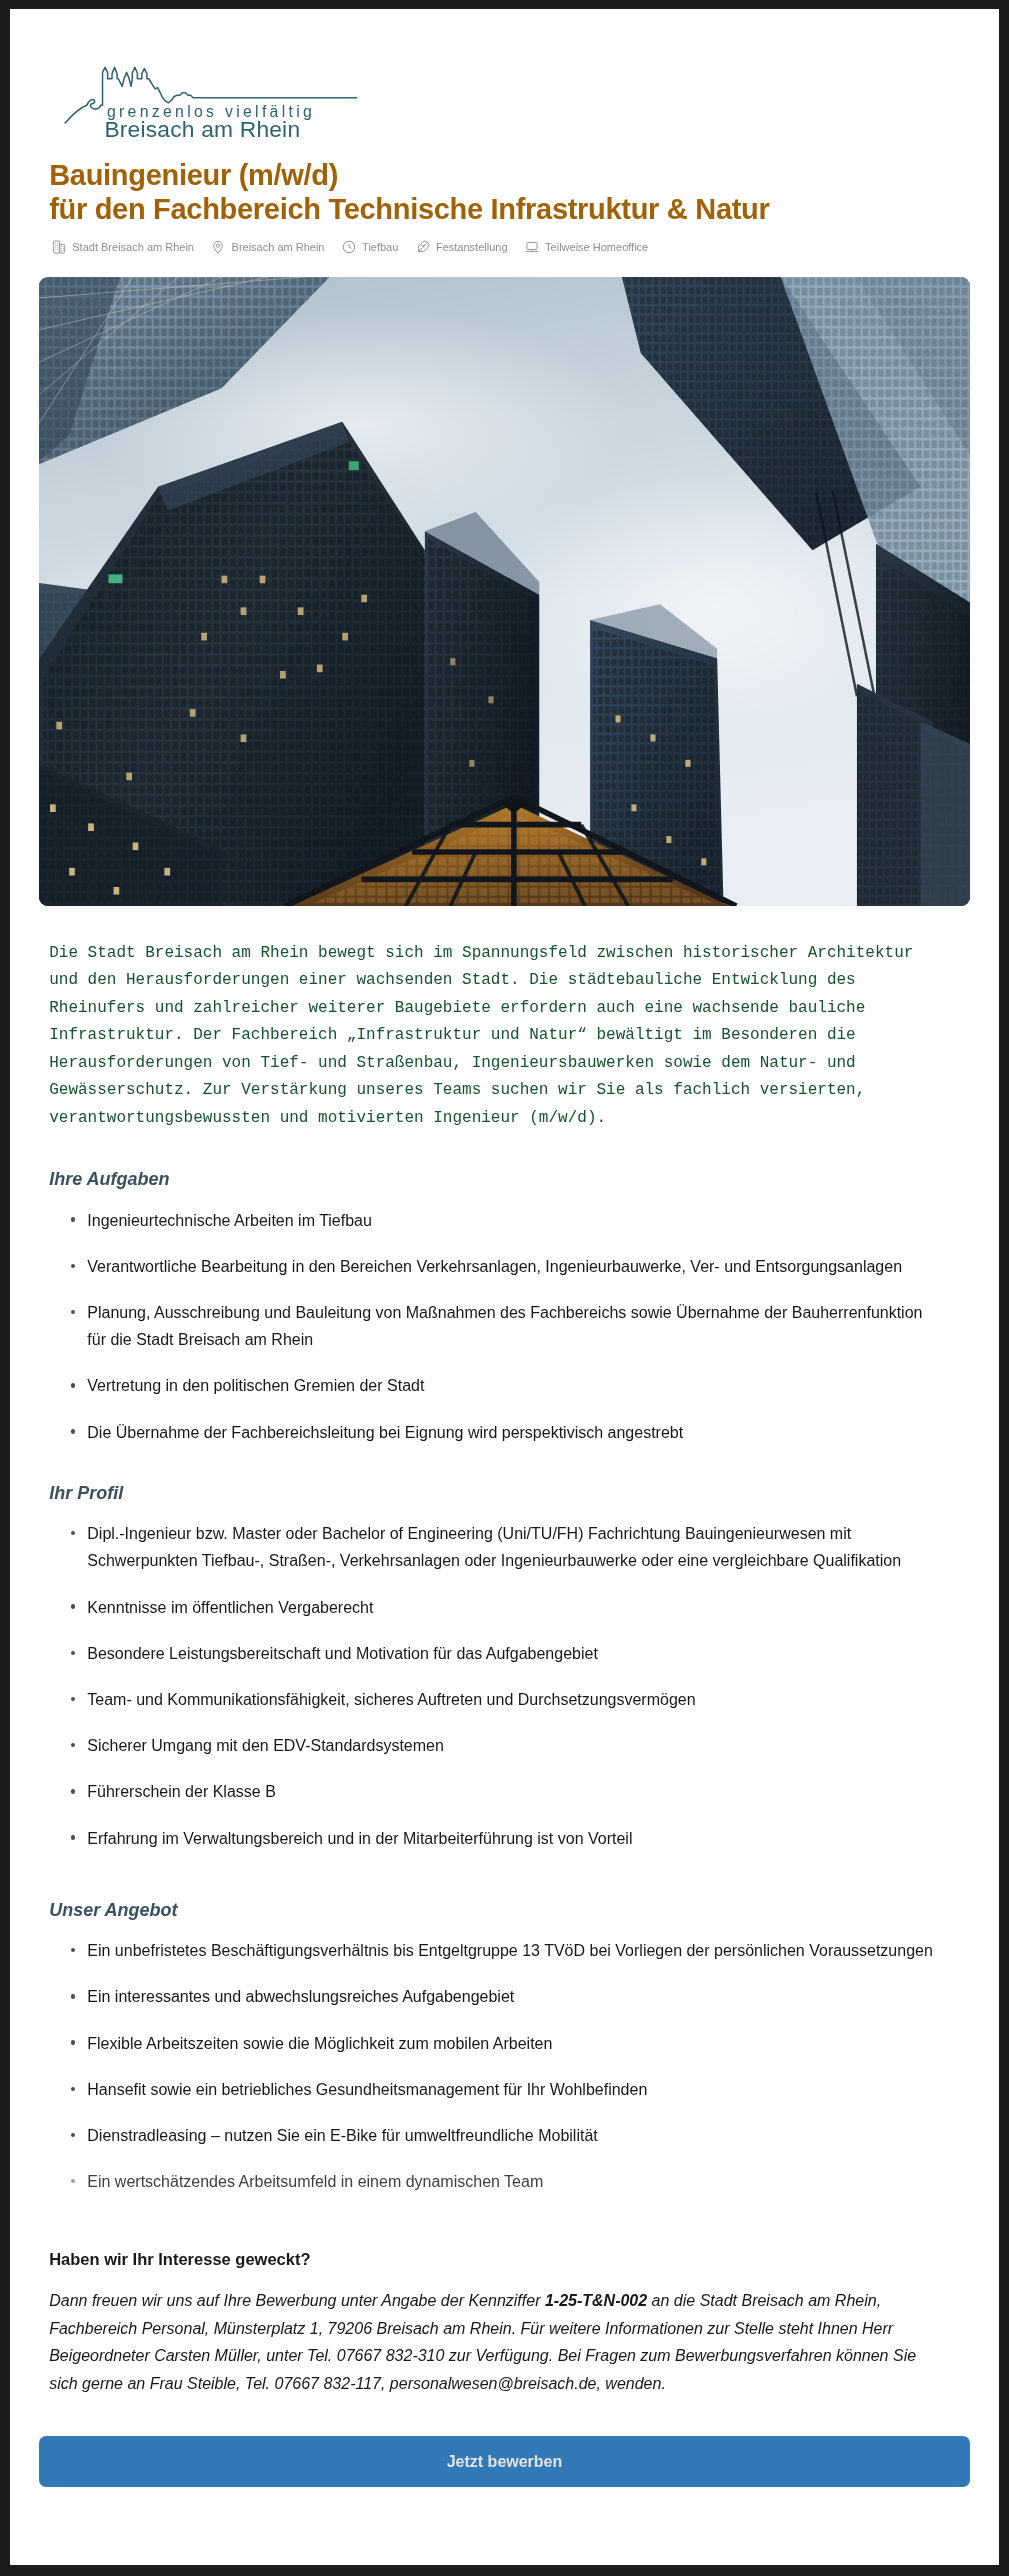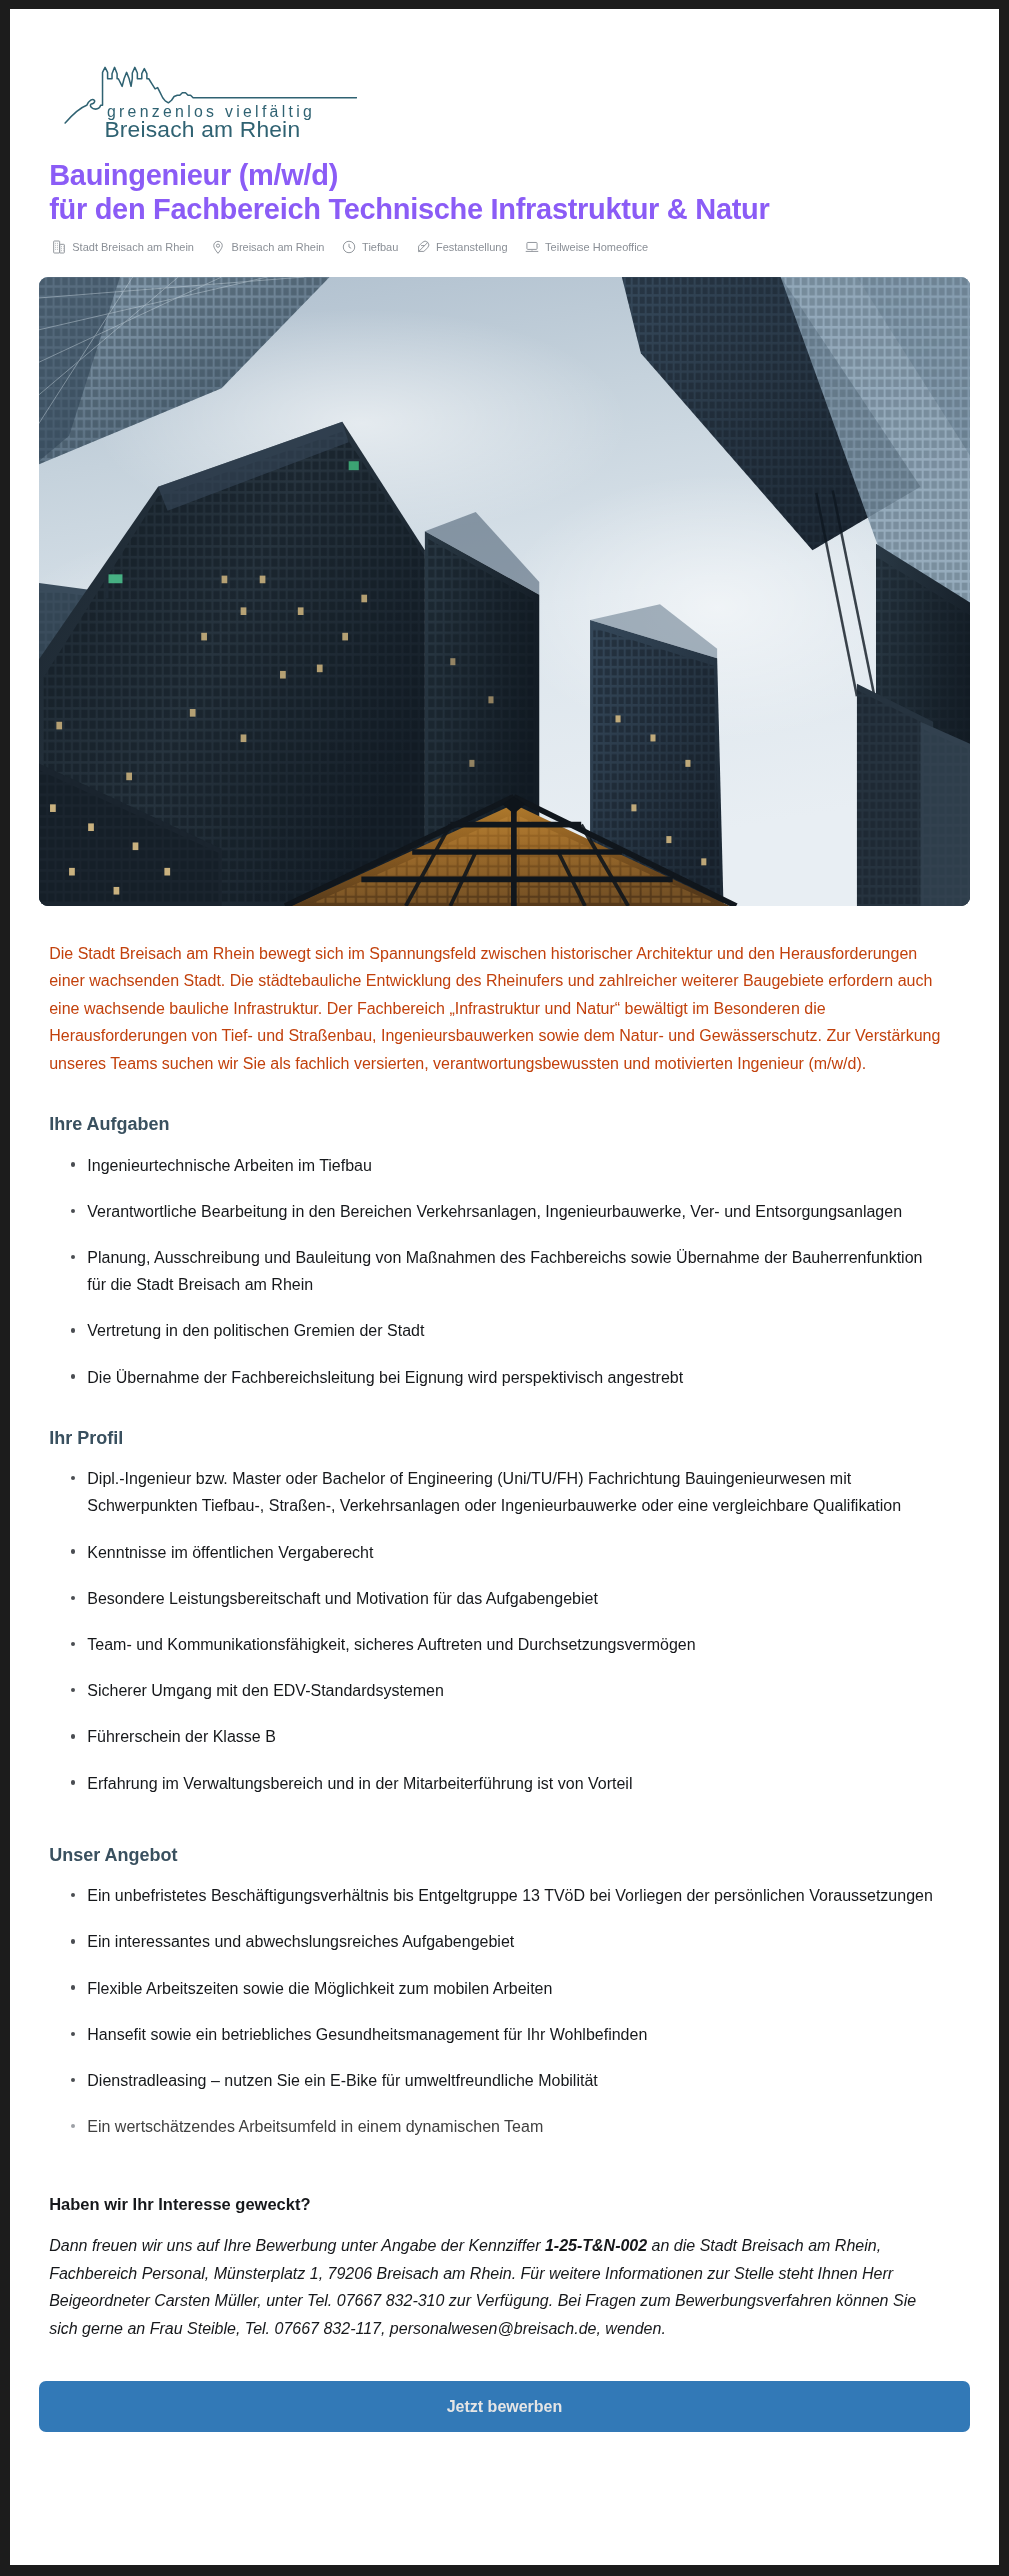--- a/index.html
+++ b/index.html
@@ -32,21 +32,21 @@
   .logo-svg { display: block; }
 
   
   .title-block {
     padding: 21.6px 44px 0 39px;
   }
   .job-title {
     font-size: 29px;
     line-height: 1.17;
     font-weight: 700;
-    color: #8b5cf6;
+    color: #a16207;
     letter-spacing: -0.3px;
   }
   .job-title .line2 { display: block; }
 
   
   .meta-row {
     padding: 10.2px 44px 0 41px;
     display: flex;
     flex-wrap: wrap;
     align-items: center;
@@ -78,29 +78,31 @@
   }
   .hero svg { position: absolute; inset: 0; width: 100%; height: 100%; display: block; }
 
   
   .content {
     padding: 34px 50px 0 39px;
   }
   .intro {
     font-size: 16px;
     line-height: 1.72;
-    color: #c2410c;
+    color: #14532d;
     max-width: 896px;
+    font-family: Liberation Mono, monospace;
   }
 
   .section-heading {
     font-size: 18px;
     font-weight: 700;
     color: #39505f;
     margin: 37px 0 16.5px 0;
+    font-style: italic;
   }
   .section-heading.angebot { margin-top: 48px; }
 
   ul.bullets {
     list-style: none;
     padding: 0 0 0 21.6px;
     margin: 0;
     max-width: 890px;
   }
   ul.bullets li {

